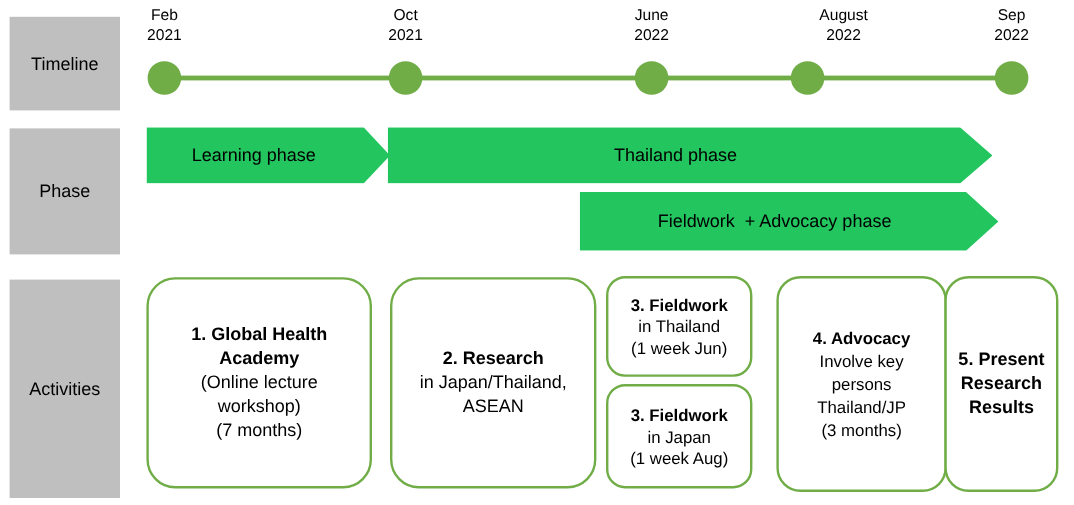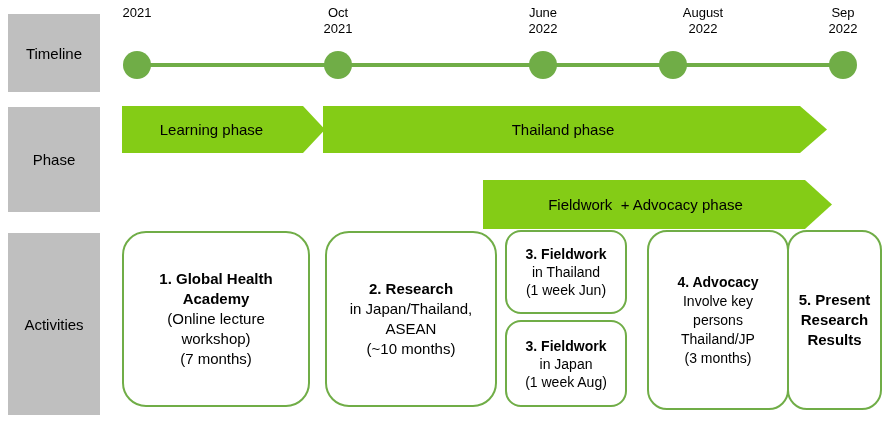--- a/index.html
+++ b/index.html
@@ -59,39 +59,39 @@
   }
   .m1 { left: 87px; }  .d1 { left: 123px; }
   .m2 { left: 288px; } .d2 { left: 324px; }
   .m3 { left: 493px; } .d3 { left: 529px; }
   .m4 { left: 653px; } .d4 { left: 659px; }
   .m5 { left: 793px; } .d5 { left: 829px; }
 
   
   .arrow {
     position: absolute;
-    background: #84cc16;
+    background: #22c55e;
     display: flex;
     align-items: center;
     justify-content: center;
     font-size: 15px;
     color: #000000;
     white-space: pre-wrap;
   }
   .arrow .arrow-label { padding-right: 24px; }
   .arrow.learning {
     left: 122px; top: 106px; width: 203px; height: 47px;
     clip-path: polygon(0 0, calc(100% - 22px) 0, 100% 50%, calc(100% - 22px) 100%, 0 100%);
   }
   .arrow.research {
     left: 323px; top: 106px; width: 504px; height: 47px;
     clip-path: polygon(0 0, calc(100% - 27px) 0, 100% 50%, calc(100% - 27px) 100%, 0 100%);
   }
   .arrow.fieldwork {
-    left: 483px; top: 180px; width: 349px; height: 49px;
+    left: 483px; top: 160px; width: 349px; height: 49px;
     clip-path: polygon(0 0, calc(100% - 27px) 0, 100% 50%, calc(100% - 27px) 100%, 0 100%);
   }
 
   
   .activity {
     position: absolute;
     background: #ffffff;
     border: 2.5px solid #70AD47;
     display: flex;
     flex-direction: column;
@@ -127,20 +127,21 @@
     <span>Phase</span>
   </div>
   <div class="row-label activities">
     <span>Activities</span>
   </div>
 
   <div class="tl-line"></div>
 
   <div class="milestone m1">
     <div class="date">
+      <div>Feb</div>
       <div>2021</div>
     </div>
   </div>
   <div class="milestone m2">
     <div class="date">
       <div>Oct</div>
       <div>2021</div>
     </div>
   </div>
   <div class="milestone m3">
@@ -181,21 +182,20 @@
   <div class="activity a1">
     <div class="t">1. Global Health Academy</div>
     <div>(Online lecture workshop)</div>
     <div>(7 months)</div>
   </div>
 
   <div class="activity a2">
     <div class="t">2. Research</div>
     <div>in Japan/Thailand,</div>
     <div>ASEAN</div>
-    <div>(~10 months)</div>
   </div>
 
   <div class="activity a3">
     <div class="t">3. Fieldwork</div>
     <div>in Thailand</div>
     <div>(1 week Jun)</div>
   </div>
 
   <div class="activity a4">
     <div class="t">3. Fieldwork</div>

